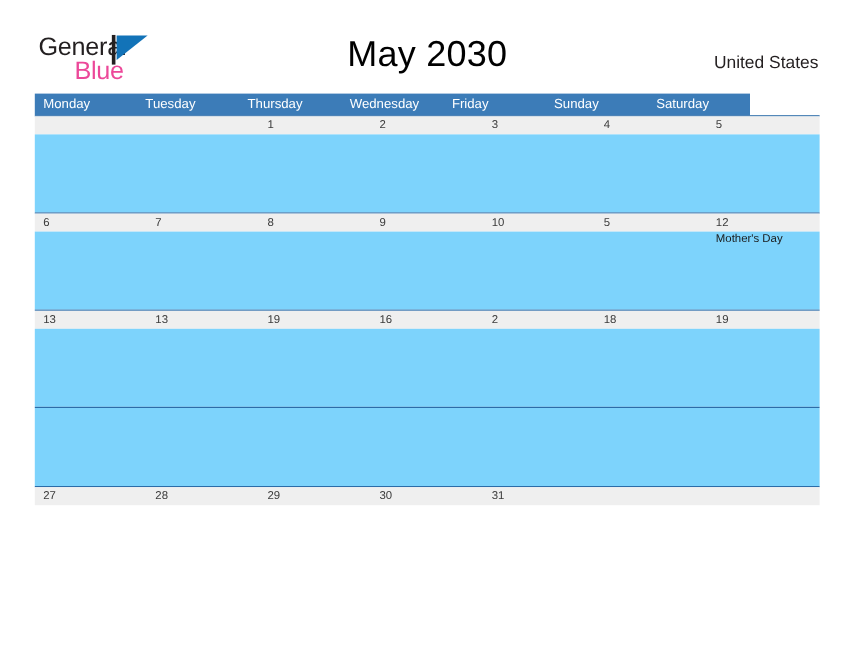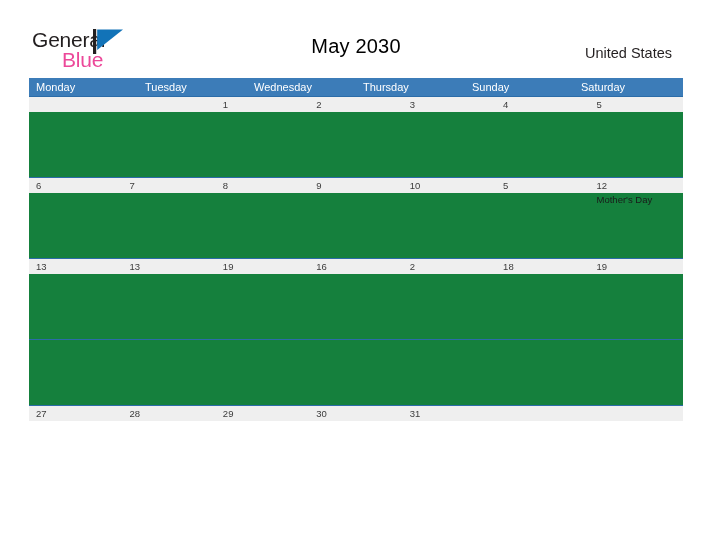--- a/index.html
+++ b/index.html
@@ -57,45 +57,45 @@
     width: 36px;
     height: 25px;
   }
 
   .cal-title {
     position: absolute;
     left: 0;
     top: 28px;
     width: 712px;
     text-align: center;
-    font-size: 20px;
+    font-size: 30px;
     color: #000000;
     line-height: 36px;
     letter-spacing: 0.2px;
   }
 
   .country {
     position: absolute;
-    right: 40px;
+    right: 30px;
     top: 44px;
     font-size: 14.5px;
     color: #231f20;
     line-height: 18px;
   }
 
   
   .calendar {
     position: absolute;
     left: 29px;
     top: 78px;
     width: 654px;
   }
   .weekdays {
     display: flex;
-    width: 654px;
+    width: 596px;
     height: 18px;
     background: #3c7cb8;
   }
   .weekday {
     flex: 1 1 0;
     color: #ffffff;
     font-size: 11px;
     line-height: 18px;
     padding-left: 7px;
     white-space: nowrap;
@@ -109,21 +109,21 @@
   .week-dates {
     display: flex;
     width: 100%;
     height: 15px;
     background: #efefef;
   }
   .week-body {
     display: flex;
     width: 100%;
     height: 65px;
-    background: #15803d;
+    background: #7dd3fc;
   }
   .daynum {
     flex: 1 1 0;
     font-size: 9.5px;
     color: #3b3b3b;
     line-height: 15px;
     padding-left: 7px;
     white-space: nowrap;
   }
   .daycell {
@@ -156,22 +156,23 @@
 
     <div class="cal-title">May 2030</div>
 
     <div class="country">United States</div>
   </div>
 
   <div class="calendar">
     <div class="weekdays">
         <div class="weekday">Monday</div>
         <div class="weekday">Tuesday</div>
+        <div class="weekday">Thursday</div>
         <div class="weekday">Wednesday</div>
-        <div class="weekday">Thursday</div>
+        <div class="weekday">Friday</div>
         <div class="weekday">Sunday</div>
         <div class="weekday">Saturday</div>
       </div>
     <div id="weeks-container">
         <div class="week">
           <div class="week-dates">
             <div class="daynum"></div>
             <div class="daynum"></div>
             <div class="daynum">1</div>
             <div class="daynum">2</div>

